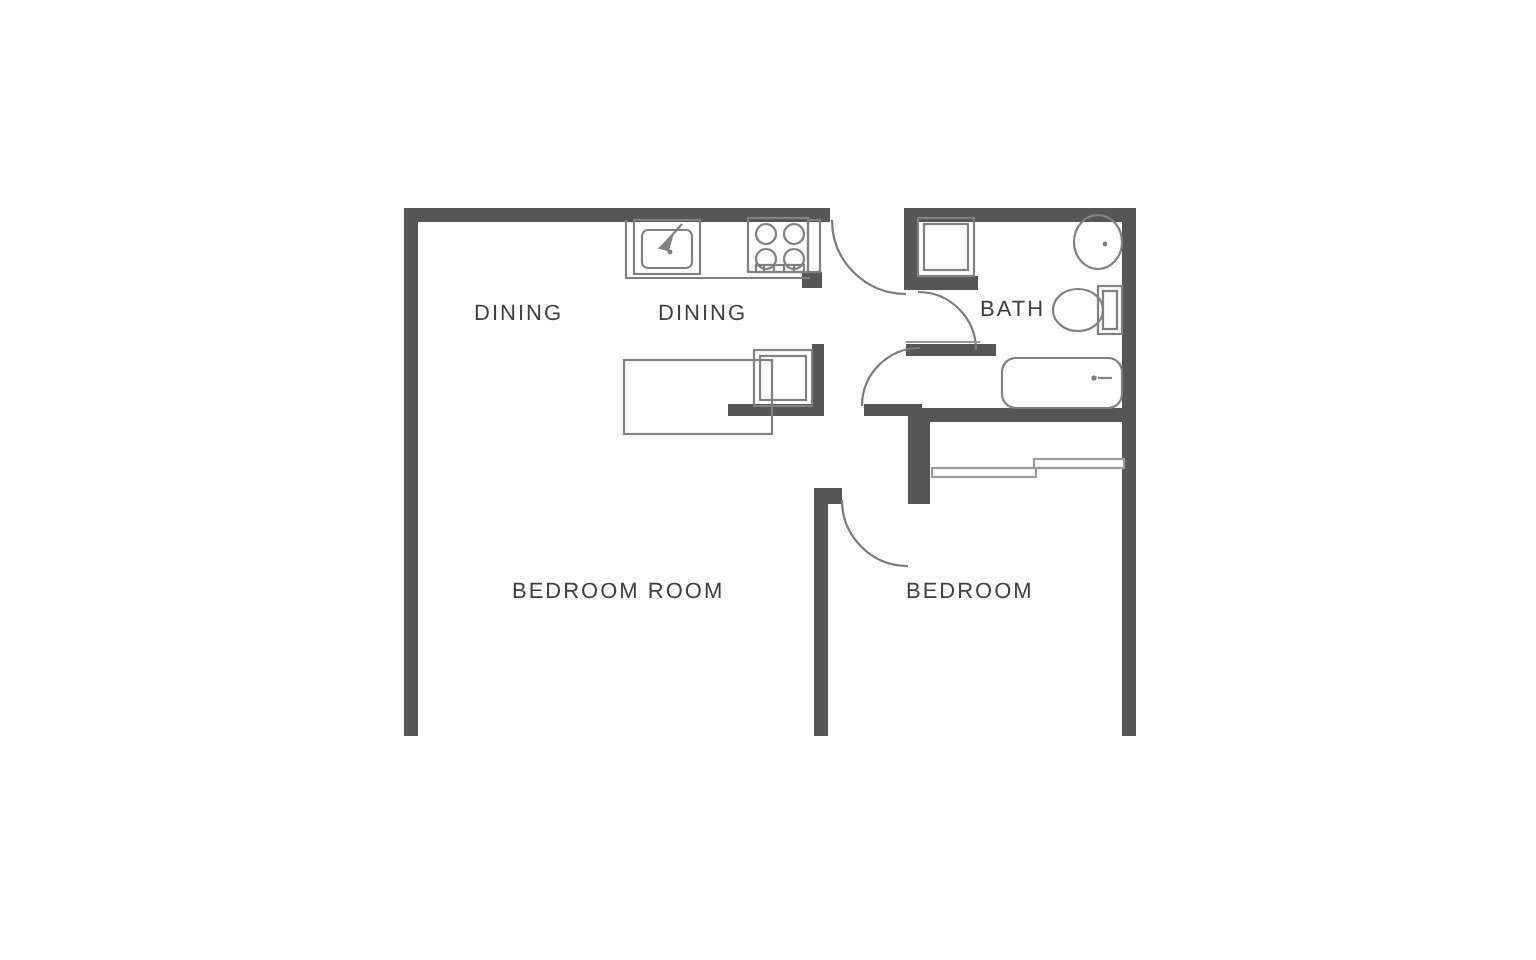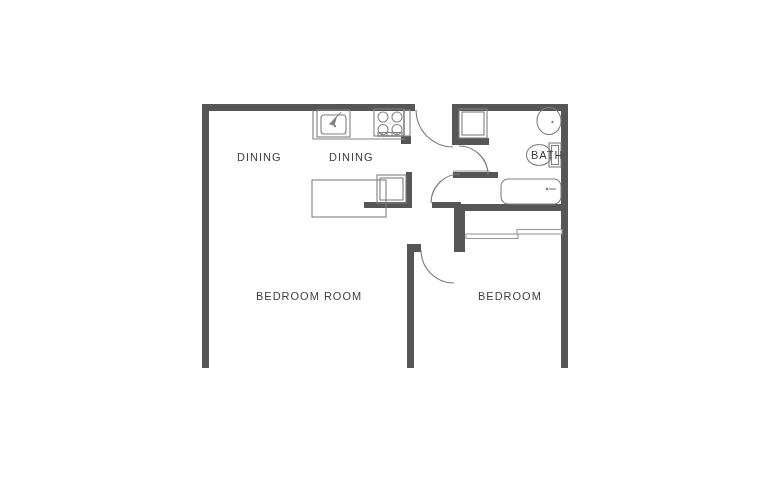--- a/index.html
+++ b/index.html
@@ -21,23 +21,23 @@
   .room-label{
     position:absolute;
     font-size:11px;
     letter-spacing:1px;
     color:var(--text);
     white-space:nowrap;
     line-height:13px;
   }
   .lbl-dining{left:237px;top:151px;}
   .lbl-kitchen{left:329px;top:151px;}
-  .lbl-bath{left:490px;top:149px;margin-left:41px;}
+  .lbl-bath{left:490px;top:149px;}
   .lbl-living{left:256px;top:290px;}
-  .lbl-bedroom{left:478px;top:290px;}
+  .lbl-bedroom{left:453px;top:290px;}
 </style>
 </head>
 <body>
 
 <div class="canvas">
 
   <svg class="plan-svg" width="768" height="480" viewBox="0 0 768 480">
 
     <g>
       <rect x="202" y="104" width="7" height="273" fill="var(--wall)"></rect>

